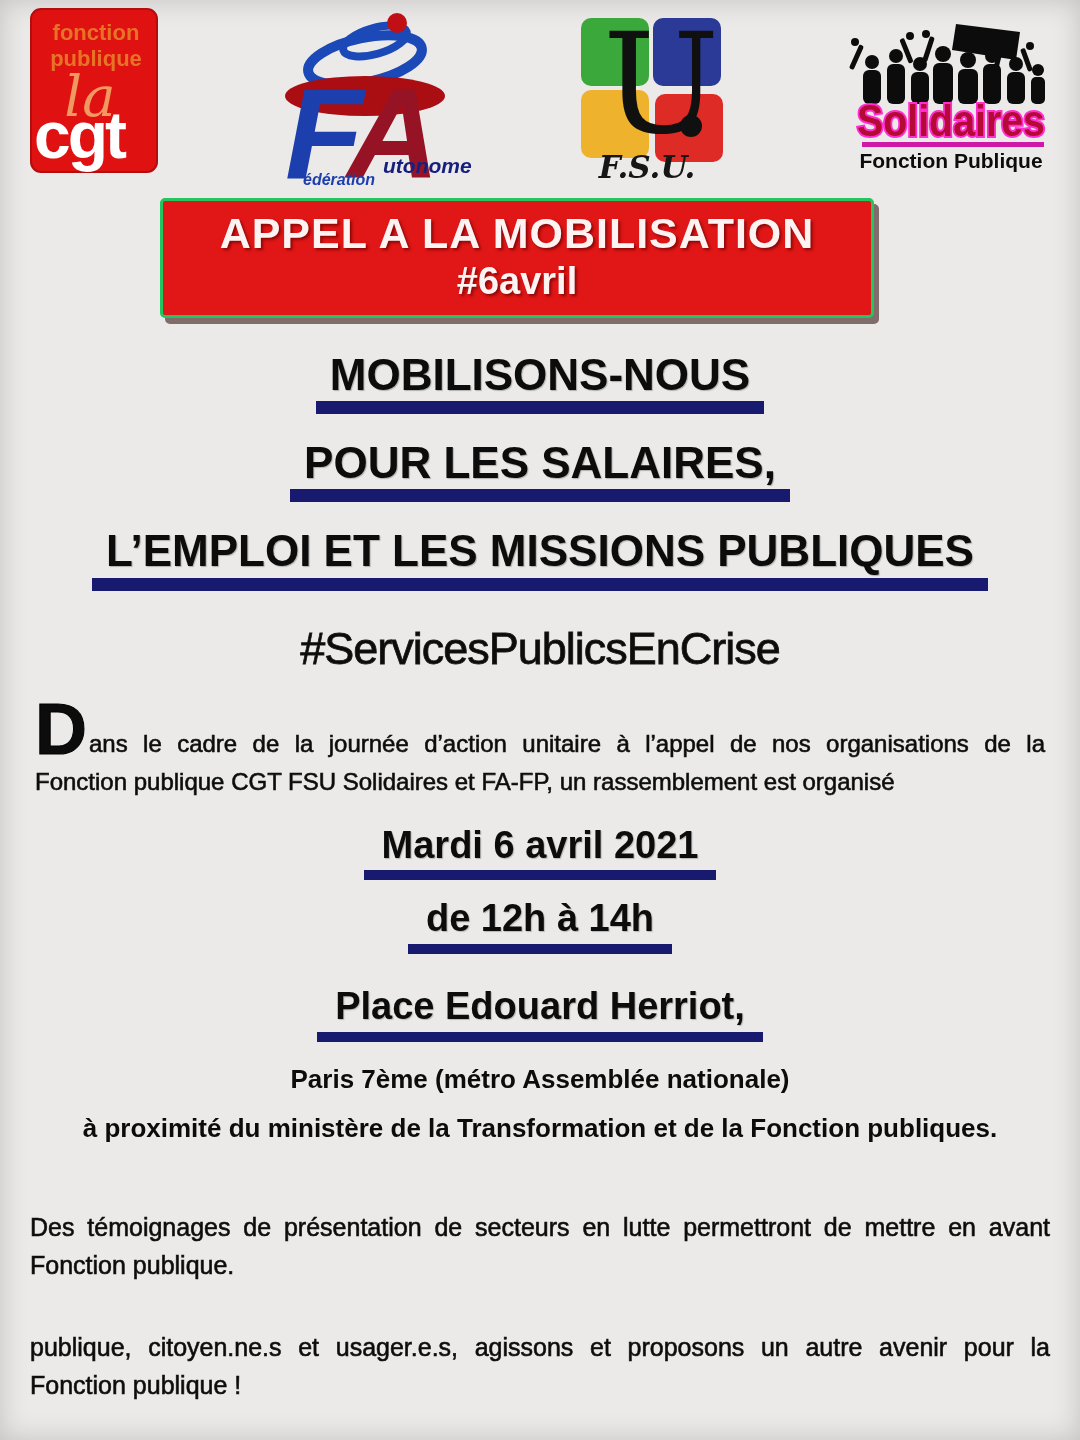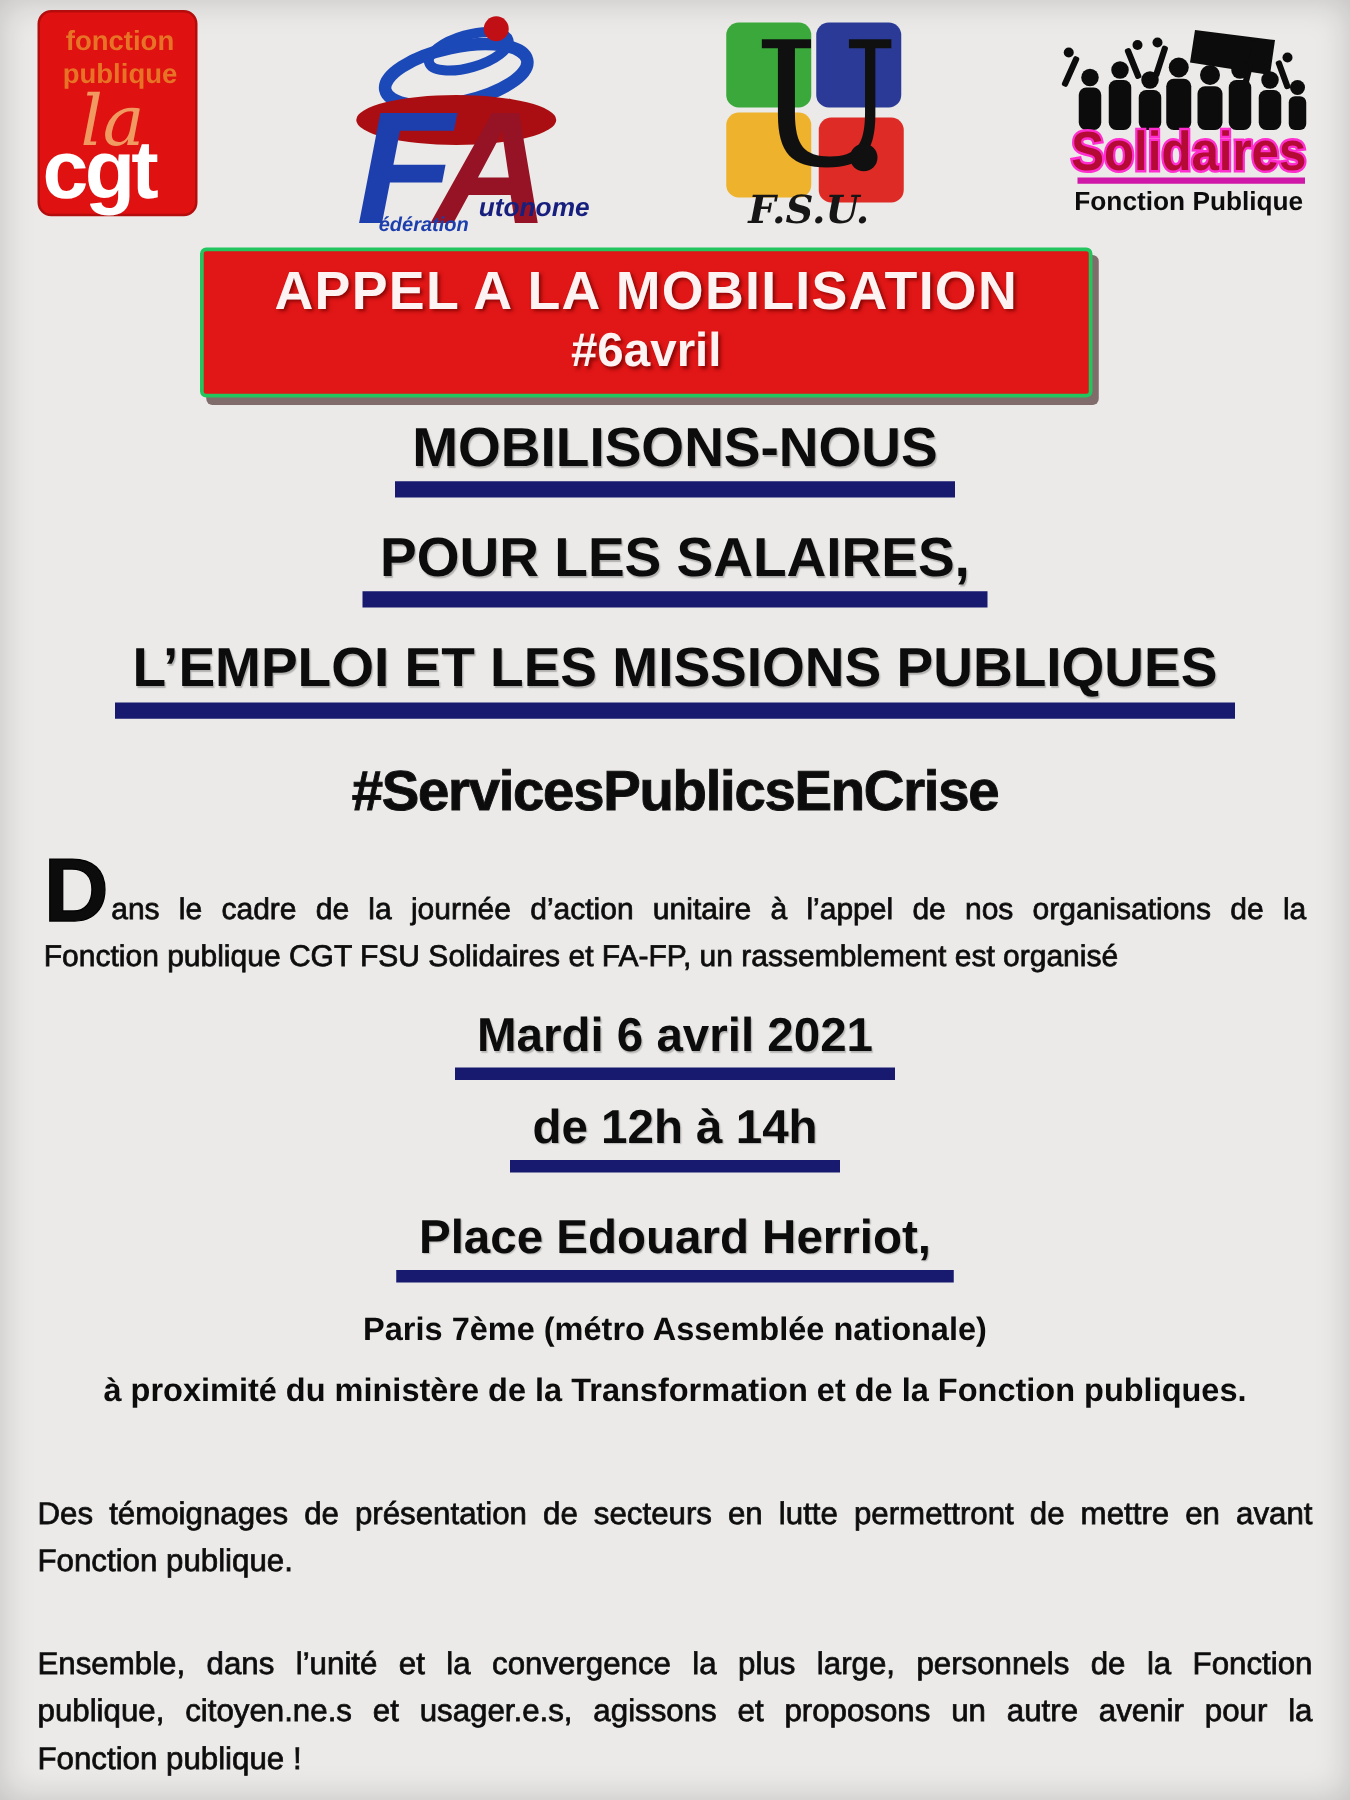--- a/index.html
+++ b/index.html
@@ -34,34 +34,34 @@
     font-size: 43px; font-weight: bold; color: #fdf3f3;
     letter-spacing: 1px; text-shadow: 2px 2px 3px rgba(110,0,0,0.75);
   }
   .banner .l2 {
     font-size: 38px; font-weight: bold; color: #fdf3f3;
     margin-top: 2px; text-shadow: 2px 2px 3px rgba(110,0,0,0.75);
   }
 
   
   .hwrap { text-align: center; }
-  .hwrap.h1 { margin-top: 18px; }
+  .hwrap.h1 { margin-top: 34px; }
   .hwrap.h2 { margin-top: 26px; }
   .hwrap.h3 { margin-top: 26px; }
   .headline {
     display: inline-block;
     font-size: 44px; font-weight: bold; line-height: 1.05;
     letter-spacing: 0px; white-space: nowrap;
     border-bottom: 13px solid #171a6e;
     padding: 0 14px 3px 14px;
     text-shadow: 1px 1px 1px rgba(0,0,0,0.25);
   }
   .hashtag {
     margin-top: 32px; text-align: center;
-    font-size: 45px; font-weight: bold; letter-spacing: -1px;
+    font-size: 45px; font-weight: normal; letter-spacing: -1px;
     -webkit-text-stroke: 0.8px #161616;
   }
 
   
   .txt { -webkit-text-stroke: 0.6px #121212; }
   .intro {
     margin-top: 50px; padding: 0 35px;
     font-size: 24px; line-height: 38px;
   }
   .jline { text-align: justify; text-align-last: justify; }
@@ -195,16 +195,15 @@
 </div>
 <div class="detail">Paris 7ème (métro Assemblée nationale)</div>
 <div class="detail" style="margin-top:18px;">à proximité du ministère de la Transformation et de la Fonction publiques.</div>
 
 <div class="para txt">
   <div class="jline">Des témoignages de présentation de secteurs en lutte permettront de mettre en avant</div>
   <div class="jlast">Fonction publique.</div>
 </div>
 
 <div class="para txt" style="margin-top:44px;">
-  <div class="jline">Ensemble, dans l’unité et la convergence la plus large, personnels de la Fonction</div>
   <div class="jline">publique, citoyen.ne.s et usager.e.s, agissons et proposons un autre avenir pour la</div>
   <div class="jlast">Fonction publique !</div>
 </div>
 
 </body></html>

